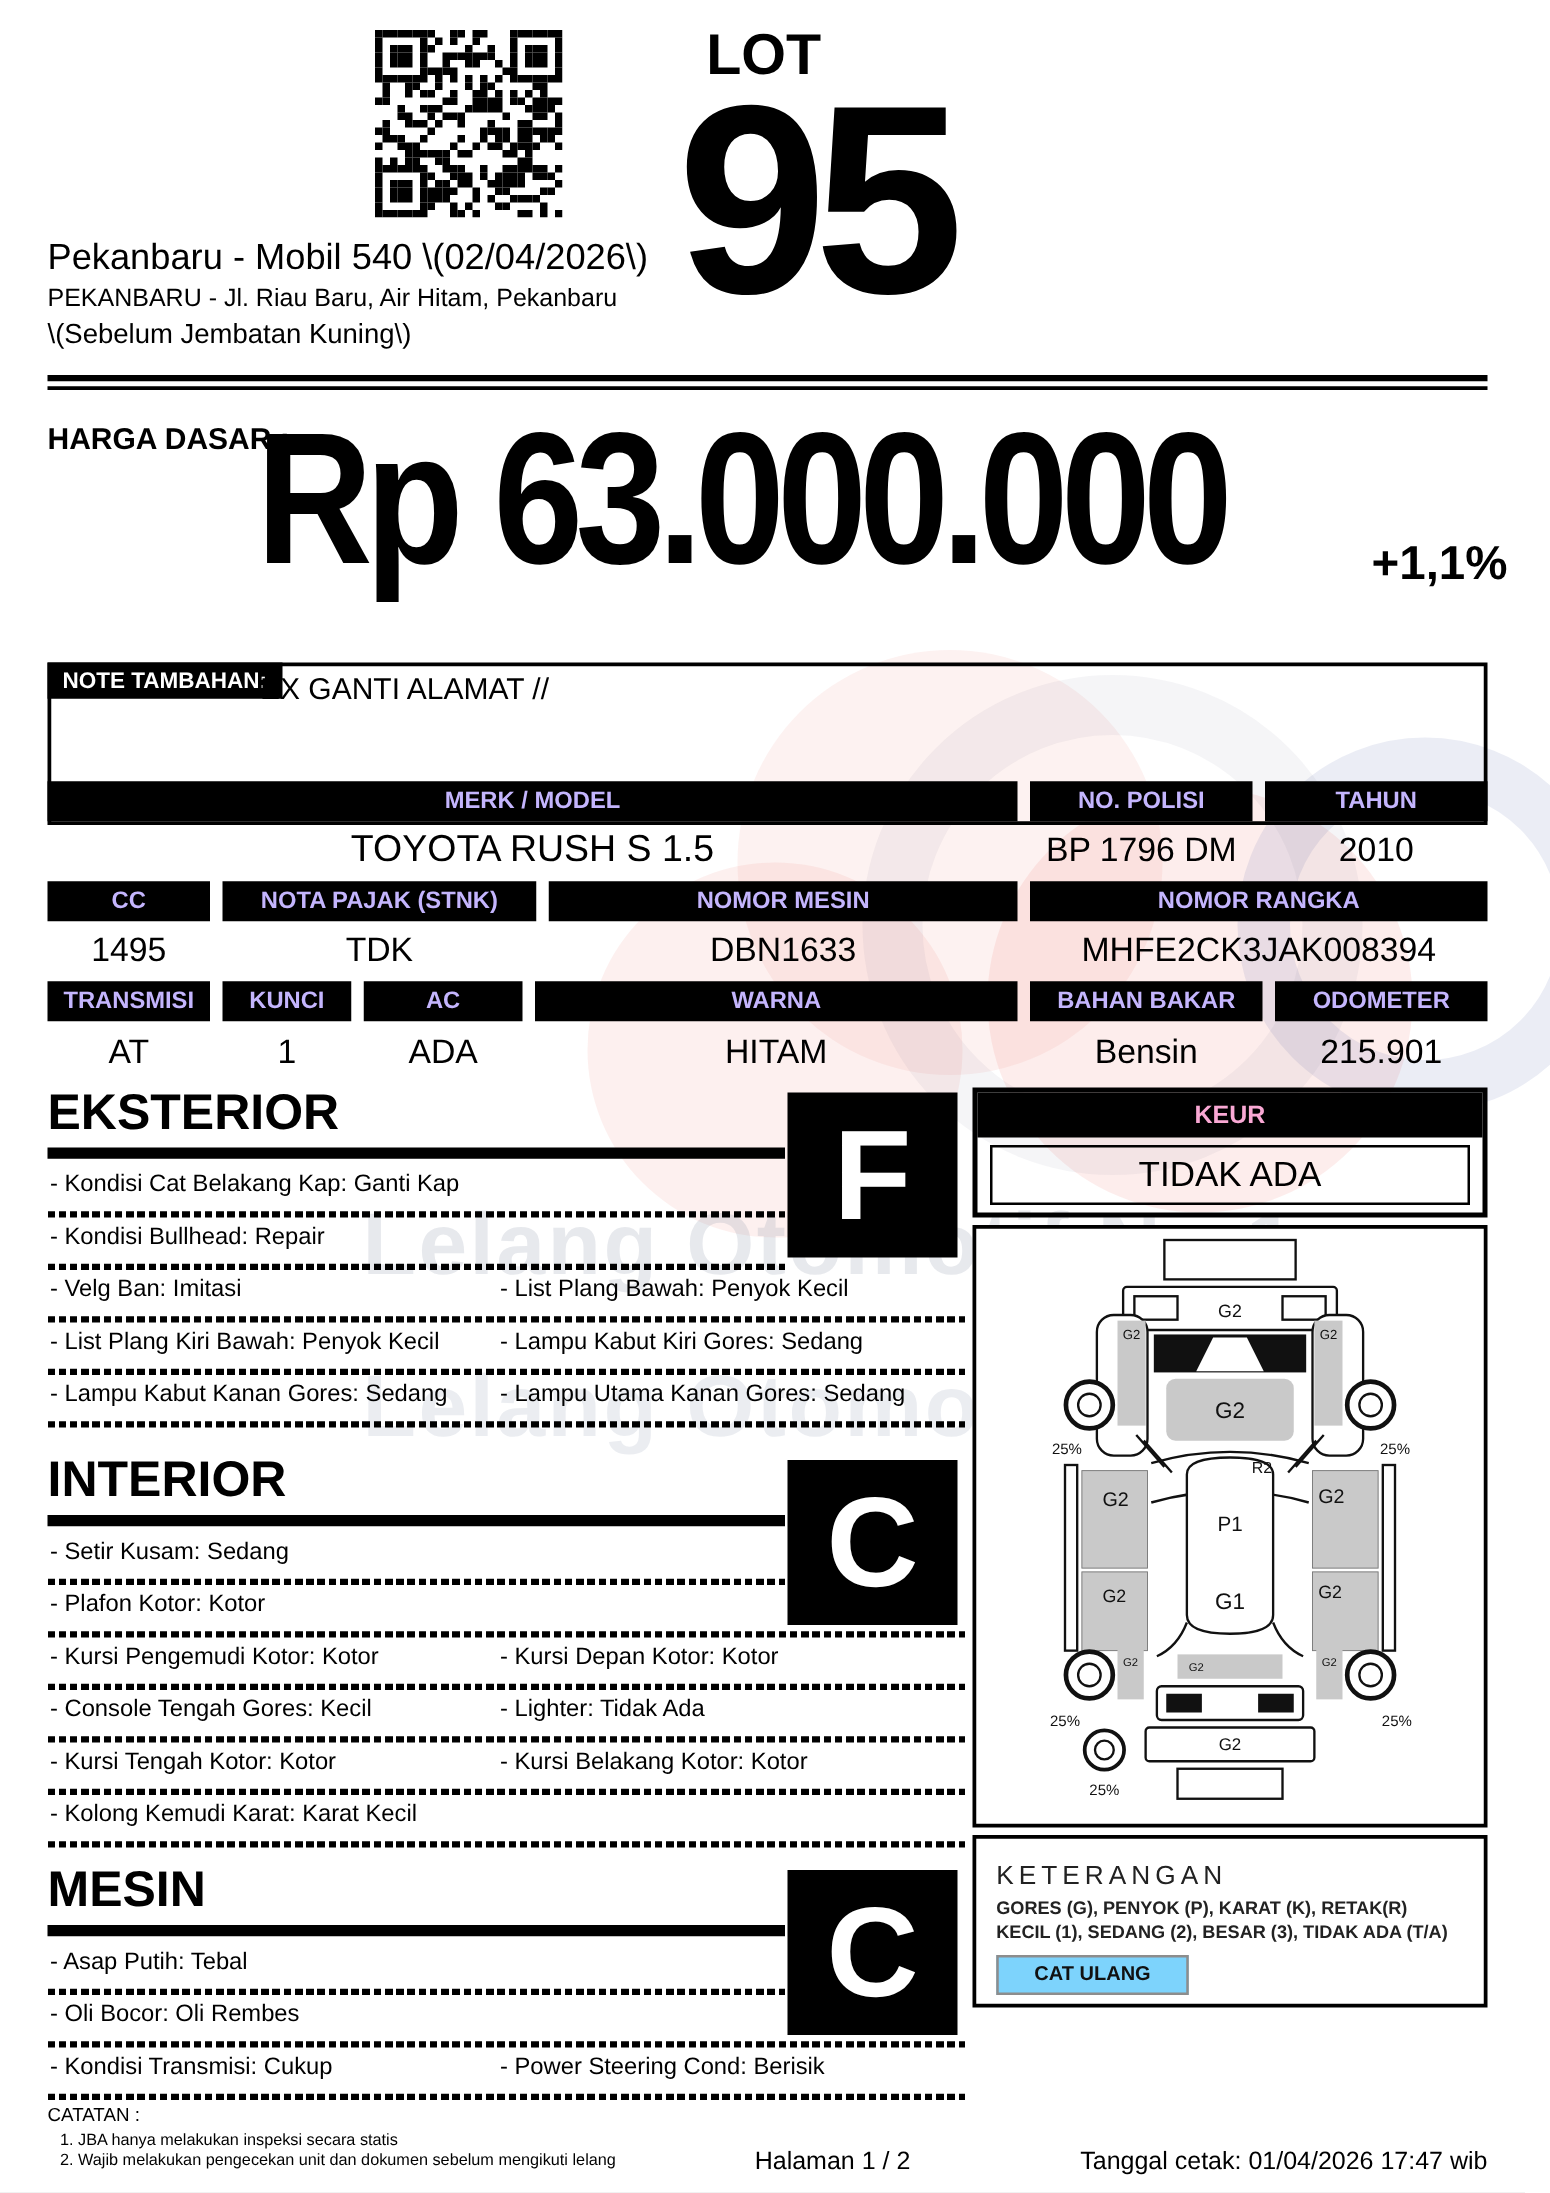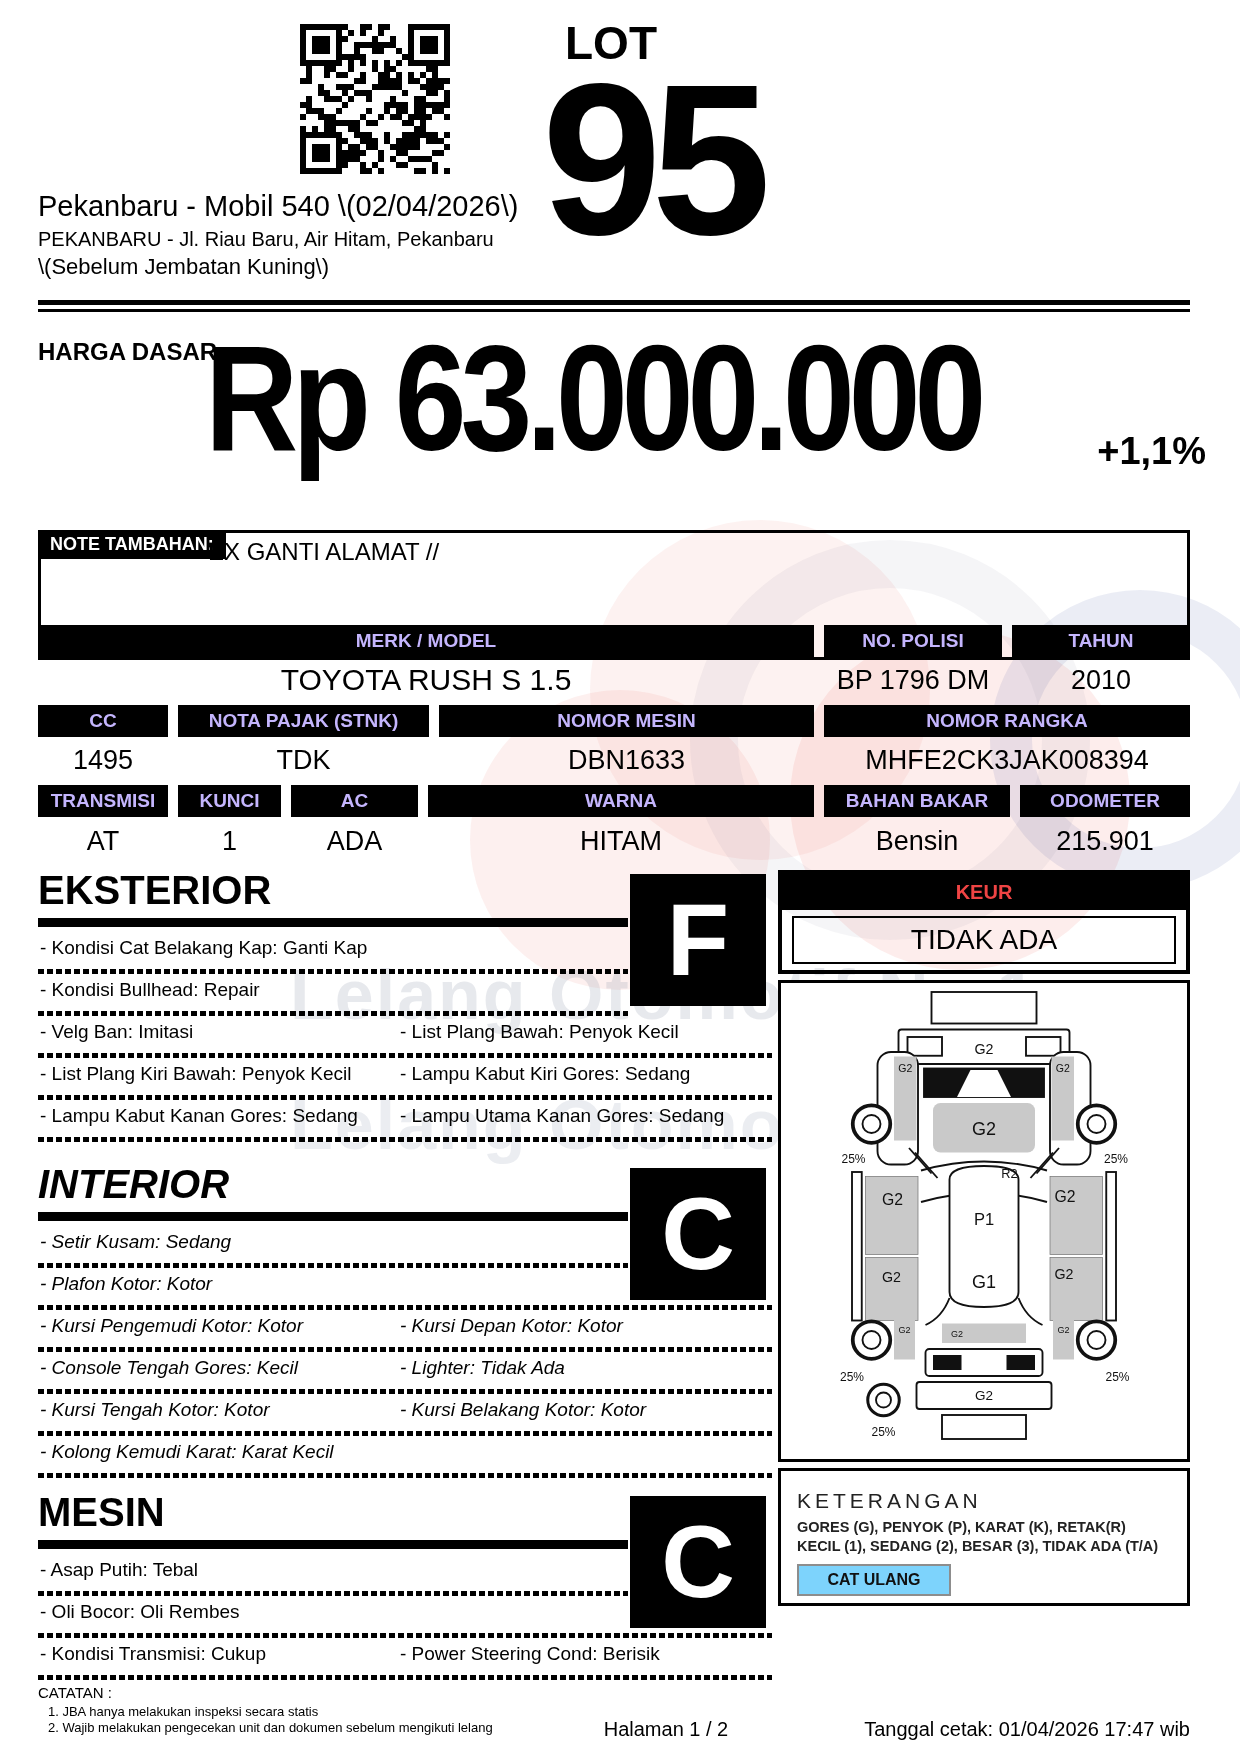--- a/index.html
+++ b/index.html
@@ -53,21 +53,21 @@
           background:repeating-linear-gradient(90deg,#000 0 6px,transparent 6px 9px);}
   .dotted.short{width:590px;}
   .dotted.full{width:734px;}
 
   .grade-box{position:absolute;left:630px;width:136px;height:132px;background:#000;
              color:#fff;display:flex;align-items:center;justify-content:center;
              font-size:102px;font-weight:bold;}
 
   
   .keur-box{position:absolute;left:778px;width:412px;border:4px solid #000;box-sizing:border-box;}
-  .keur-head{background:#000;color:#ef4444;font-size:20px;font-weight:bold;height:36px;
+  .keur-head{background:#000;color:#f9a8d4;font-size:20px;font-weight:bold;height:36px;
              display:flex;align-items:center;justify-content:center;}
   .keur-val{margin:6px 10px;border:2px solid #000;height:44px;display:flex;
             align-items:center;justify-content:center;font-size:28px;}
   .diagram-box{position:absolute;left:778px;width:412px;border:3px solid #000;
                box-sizing:border-box;background:#fff;}
   .ket-box{position:absolute;left:778px;width:412px;border:3px solid #000;
            box-sizing:border-box;padding:18px 16px;}
   .ket-title{font-size:21px;letter-spacing:4px;color:#222;}
   .ket-line{font-size:14.5px;font-weight:bold;color:#222;margin-top:6px;}
   .ket-btn{margin-top:10px;width:150px;height:28px;background:#7dd3fc;border:2px solid #8d8d8d;
@@ -495,21 +495,21 @@
         </div>
       <div class="item-row">
         <span class="cell c1">- Lampu Kabut Kanan Gores: Sedang</span>
         <span class="cell c2">- Lampu Utama Kanan Gores: Sedang</span>
         <div class="dotted full"></div>
         </div>
     </div>
   </div>
   <div class="grade-box" style="top:874px;">F</div>
 
-  <div class="section" style="top:1162px;font-style:italic;">
+  <div class="section" style="top:1162px;">
     <div class="sec-title">INTERIOR</div>
     <div class="sec-rule"></div>
     <div class="items">
       <div class="item-row">
         <span class="cell c1">- Setir Kusam: Sedang</span>
         <div class="dotted short"></div>
         </div>
       <div class="item-row">
         <span class="cell c1">- Plafon Kotor: Kotor</span>
         <div class="dotted full"></div>

